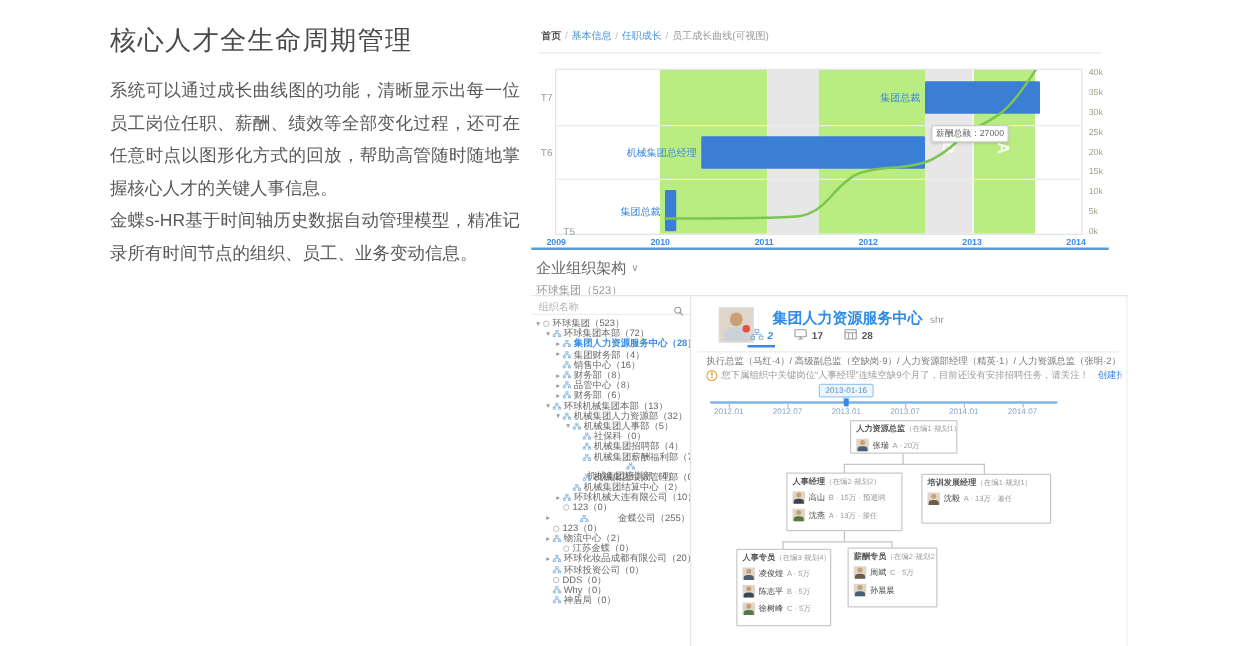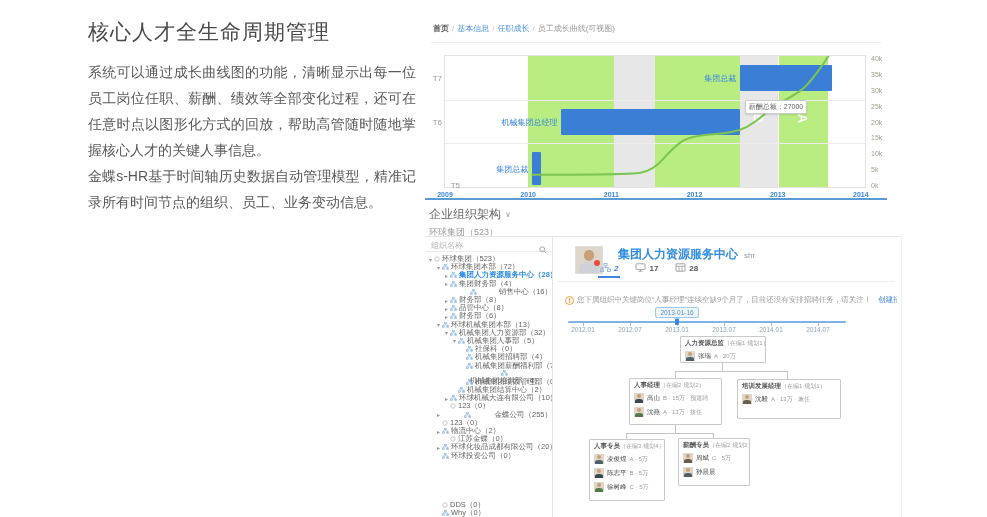--- a/index.html
+++ b/index.html
@@ -198,21 +198,21 @@
           <div class="trow" style="padding-left: 16px;">
             <span class="arr">▸</span>
             <span class="ticon"><svg width="7" height="6" viewBox="0 0 7 6">
                 <rect x="2.6" y="0.2" width="1.8" height="1.4" fill="none" stroke="#85b4e0" stroke-width="0.7"></rect>
                 <rect x="0.4" y="3.9" width="1.8" height="1.4" fill="none" stroke="#85b4e0" stroke-width="0.7"></rect>
                 <rect x="4.8" y="3.9" width="1.8" height="1.4" fill="none" stroke="#85b4e0" stroke-width="0.7"></rect>
                 <path d="M3.5 1.8 V2.8 M1.3 3.9 V2.8 H5.7 V3.9" fill="none" stroke="#85b4e0" stroke-width="0.6"></path>
               </svg></span>
             <span>集团财务部（4）</span>
           </div>
-          <div class="trow" style="padding-left: 16px; justify-content: space-between;">
+          <div class="trow" style="padding-left: 16px;">
             <span class="arr"></span>
             <span class="ticon"><svg width="7" height="6" viewBox="0 0 7 6">
                 <rect x="2.6" y="0.2" width="1.8" height="1.4" fill="none" stroke="#85b4e0" stroke-width="0.7"></rect>
                 <rect x="0.4" y="3.9" width="1.8" height="1.4" fill="none" stroke="#85b4e0" stroke-width="0.7"></rect>
                 <rect x="4.8" y="3.9" width="1.8" height="1.4" fill="none" stroke="#85b4e0" stroke-width="0.7"></rect>
                 <path d="M3.5 1.8 V2.8 M1.3 3.9 V2.8 H5.7 V3.9" fill="none" stroke="#85b4e0" stroke-width="0.6"></path>
               </svg></span>
             <span>销售中心（16）</span>
           </div>
           <div class="trow" style="padding-left: 16px;">
@@ -399,21 +399,21 @@
           <div class="trow" style="padding-left: 8px;">
             <span class="arr"></span>
             <span class="ticon"><svg width="7" height="6" viewBox="0 0 7 6">
                 <rect x="2.6" y="0.2" width="1.8" height="1.4" fill="none" stroke="#85b4e0" stroke-width="0.7"></rect>
                 <rect x="0.4" y="3.9" width="1.8" height="1.4" fill="none" stroke="#85b4e0" stroke-width="0.7"></rect>
                 <rect x="4.8" y="3.9" width="1.8" height="1.4" fill="none" stroke="#85b4e0" stroke-width="0.7"></rect>
                 <path d="M3.5 1.8 V2.8 M1.3 3.9 V2.8 H5.7 V3.9" fill="none" stroke="#85b4e0" stroke-width="0.6"></path>
               </svg></span>
             <span>环球投资公司（0）</span>
           </div>
-          <div class="trow" style="padding-left: 8px; margin-top: 41px;">
+          <div class="trow" style="padding-left: 8px;">
             <span class="arr"></span>
             <span class="ticon"><svg width="6" height="6" viewBox="0 0 6 6">
                 <circle cx="3" cy="3" r="2.2" fill="none" stroke="#bbb" stroke-width="0.8"></circle>
               </svg></span>
             <span>DDS（0）</span>
           </div>
           <div class="trow" style="padding-left: 8px; text-align: right;">
             <span class="arr"></span>
             <span class="ticon"><svg width="7" height="6" viewBox="0 0 7 6">
                 <rect x="2.6" y="0.2" width="1.8" height="1.4" fill="none" stroke="#85b4e0" stroke-width="0.7"></rect>
@@ -465,20 +465,21 @@
                 <rect x="1" y="0.8" width="9" height="7.4" rx="0.6" fill="none" stroke="#9b9b9b" stroke-width="0.9"></rect>
                 <line x1="1" y1="3.2" x2="10" y2="3.2" stroke="#9b9b9b" stroke-width="0.8"></line>
                 <line x1="4" y1="3.2" x2="4" y2="8.2" stroke="#9b9b9b" stroke-width="0.8"></line>
                 <line x1="7" y1="3.2" x2="7" y2="8.2" stroke="#9b9b9b" stroke-width="0.8"></line>
               </svg></span>
           <span class="cnt">28</span>
         </div>
       </div>
       <div class="d-divider"></div>
 
+      <div class="d-summary">执行总监（马红·4）/ 高级副总监（空缺岗·9）/ 人力资源部经理（精英·1）/ 人力资源总监（张明·2）</div>
 
       <div class="d-warning">
         <span class="warn-ico">!</span>
         <span>您下属组织中关键岗位“人事经理”连续空缺9个月了，目前还没有安排招聘任务，请关注！</span>
         <span class="warn-link">创建招聘任务</span>
 
       </div>
 
       <div class="timeline" id="timeline">
           <div class="tl-line"></div>

